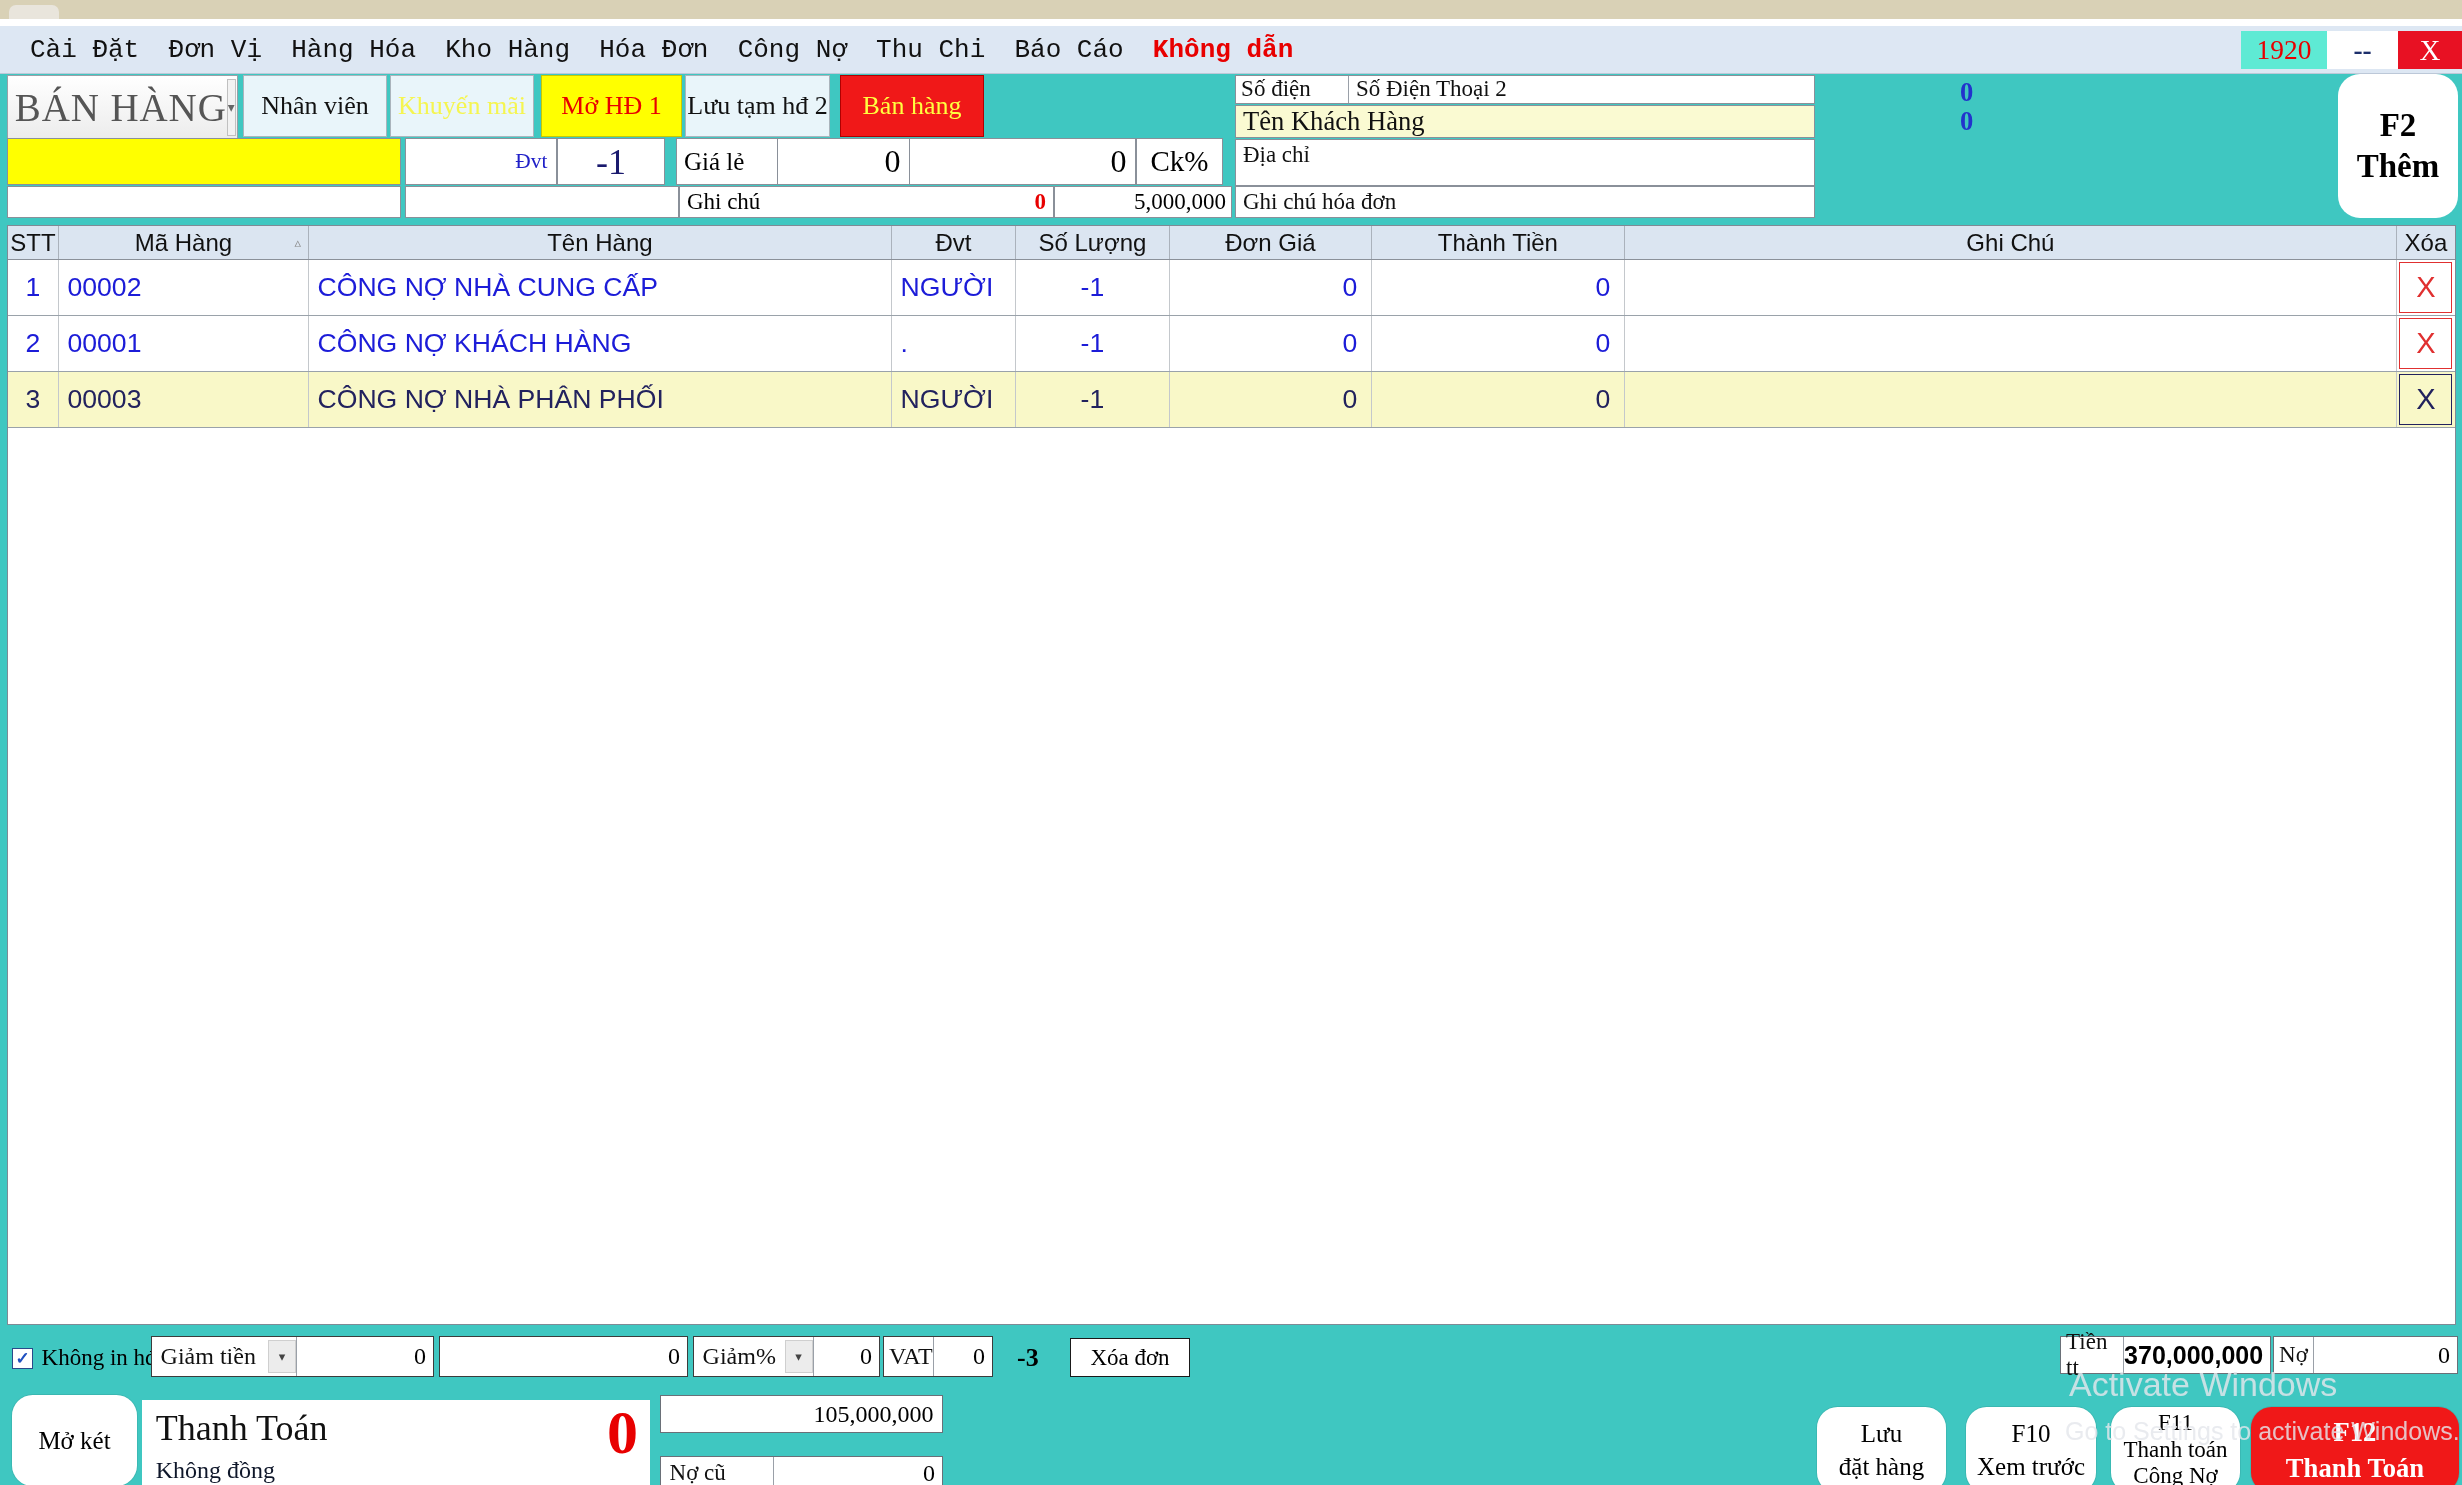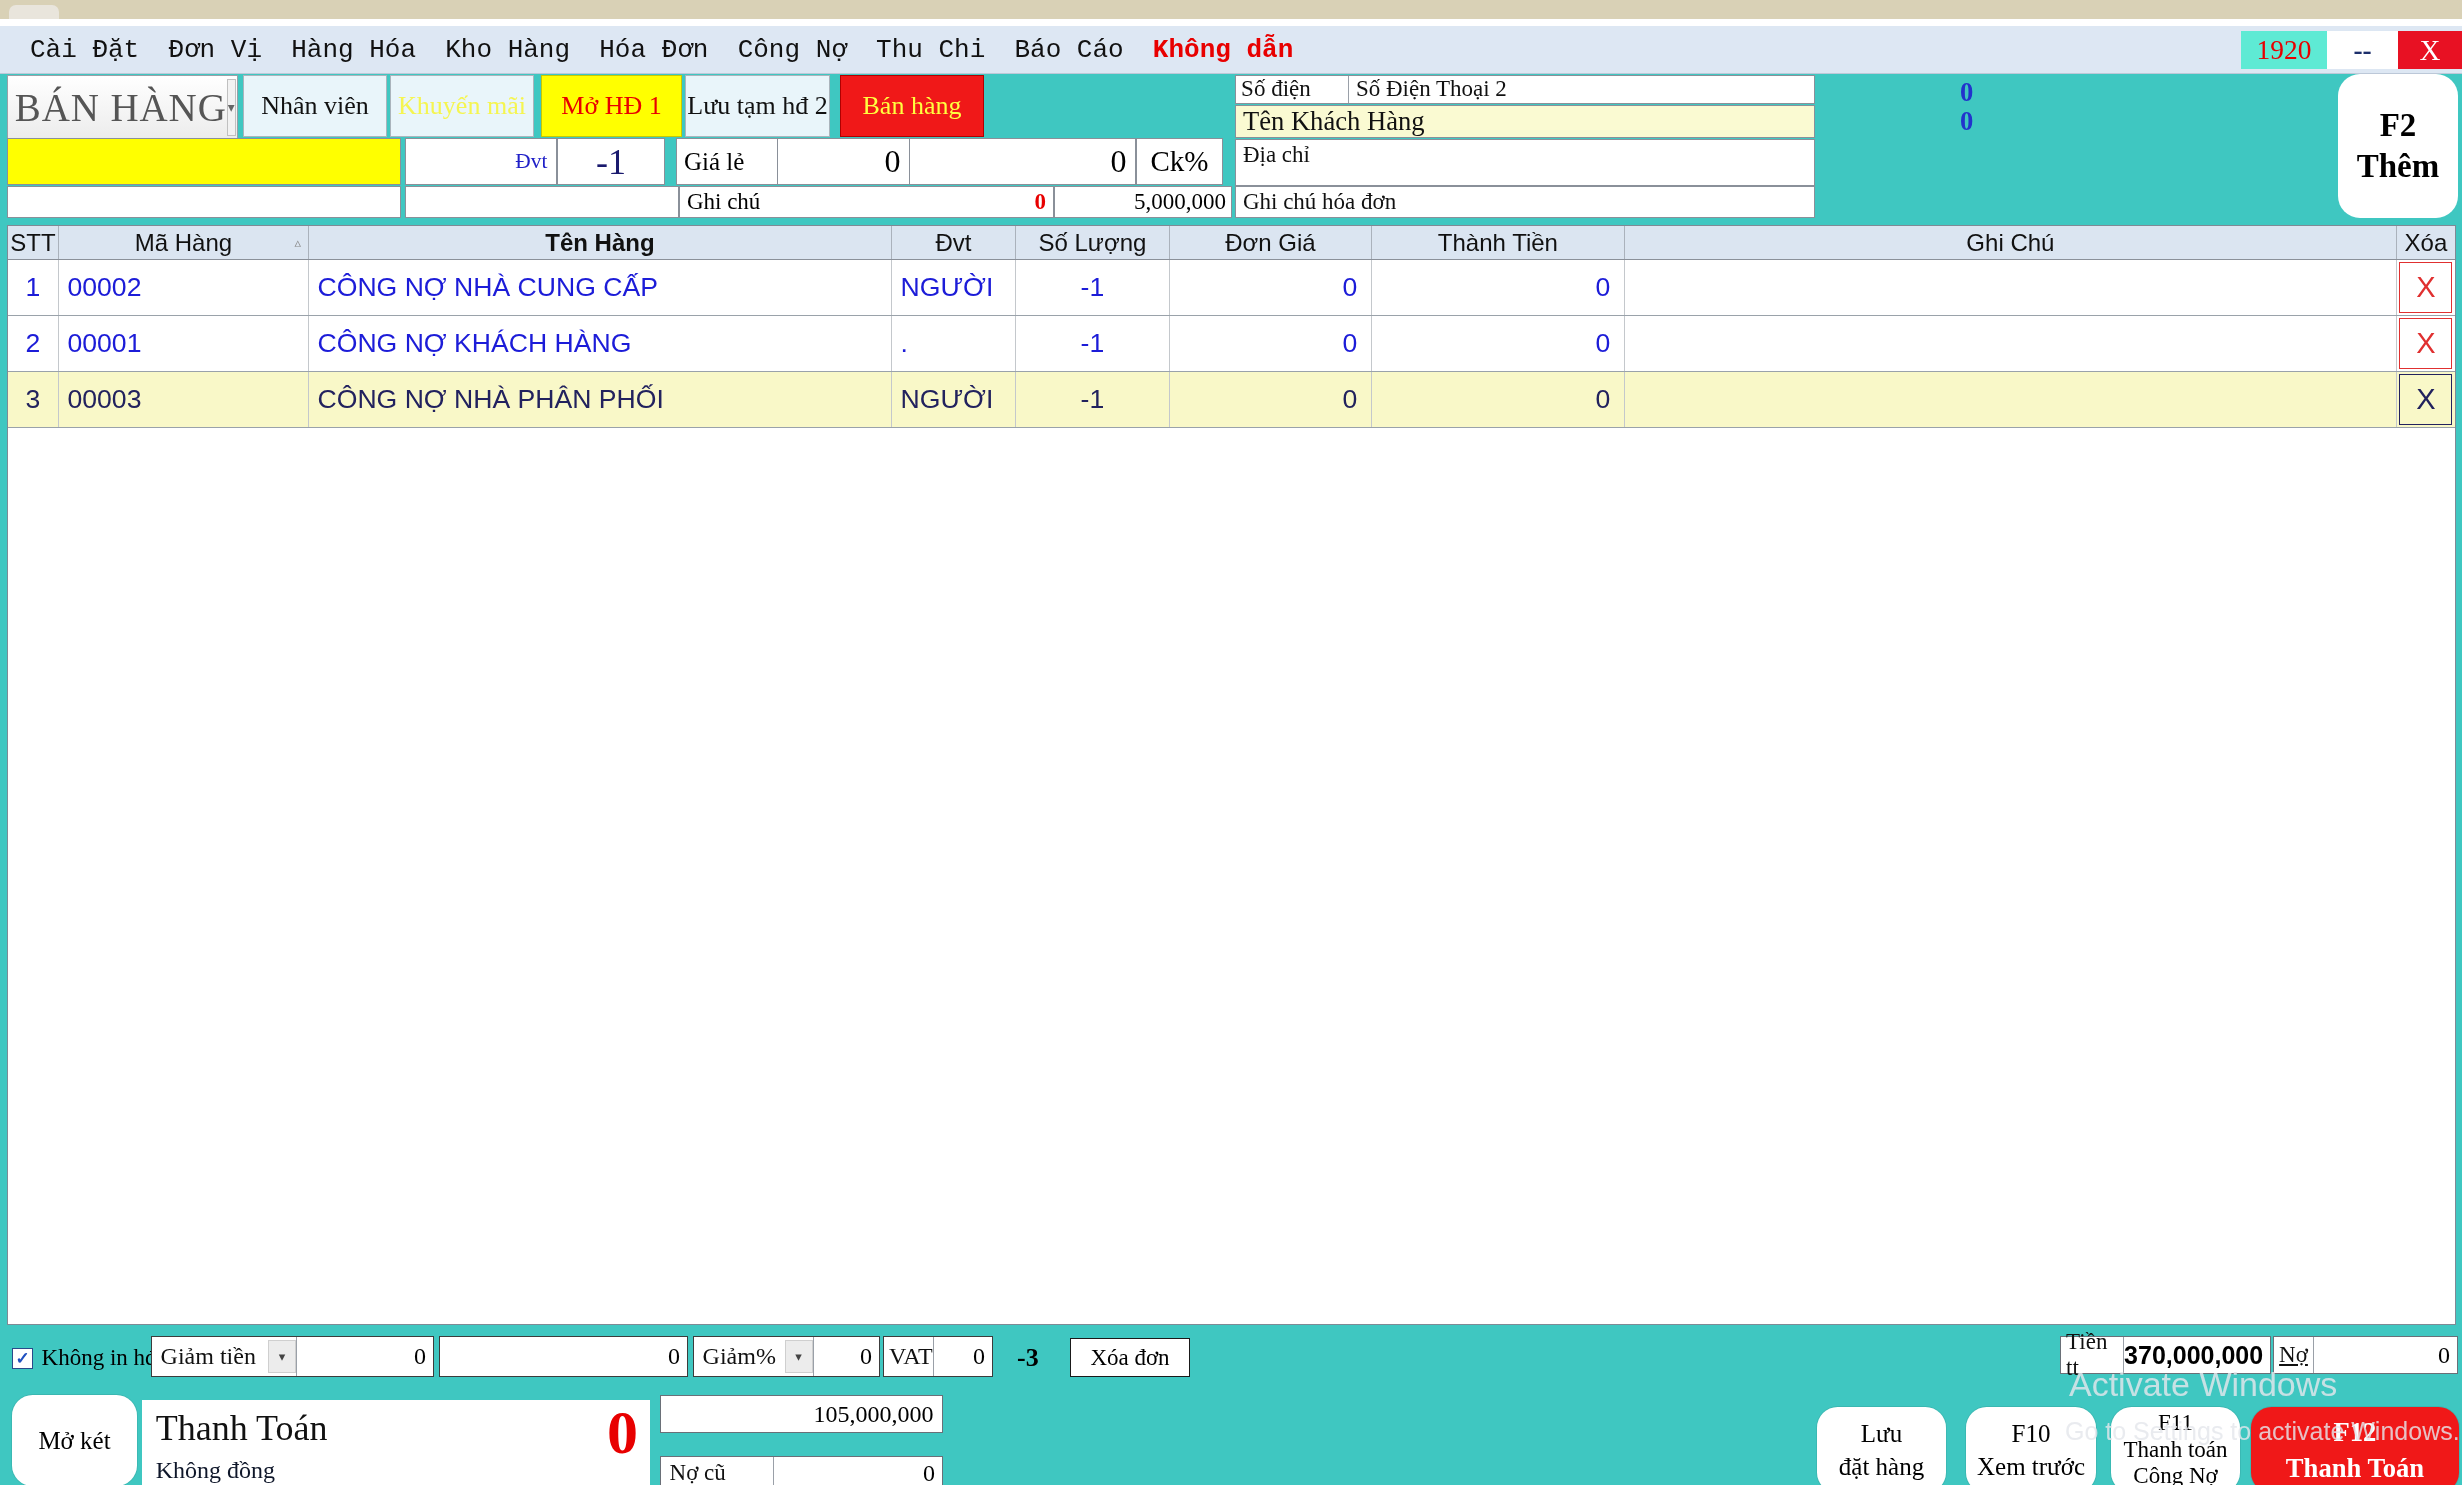--- a/index.html
+++ b/index.html
@@ -130,21 +130,21 @@
   </div>
   <div class="abs box" style="left:1054px;top:186px;width:178px;height:32px;display:flex;align-items:center;justify-content:flex-end;padding-right:5.1px;font-size:23px;">5,000,000</div>
 
   <div class="abs table-wrap">
     <div class="trow thead">
       <div class="th" style="width:51px;">STT</div>
       <div class="th" style="width:250px;">
           <span>Mã Hàng</span>
           <span class="sort-ind">▵</span>
         </div>
-      <div class="th" style="width:583px;font-weight:bold;">Tên Hàng</div>
+      <div class="th" style="width:583px;">Tên Hàng</div>
       <div class="th" style="width:124px;">Đvt</div>
       <div class="th" style="width:154px;">Số Lượng</div>
       <div class="th" style="width:202px;">Đơn Giá</div>
       <div class="th" style="width:253px;">Thành Tiền</div>
       <div class="th" style="width:772px;">Ghi Chú</div>
       <div class="th" style="width:58px;border-right:none;">Xóa</div>
     </div>
 
     <div class="trow tdrow blue-row">
       <div class="td c" style="width:51px;">1</div>
@@ -215,21 +215,21 @@
 
   <div class="abs" style="left:1017px;top:1343px;font-size:26px;font-weight:bold;color:#000;">-3</div>
 
   <div class="abs btn" style="left:1070px;top:1338px;width:120px;height:39px;background:#fff;border:1.7px solid #1a1a1a;font-size:23px;">Xóa đơn</div>
 
   <div class="abs grp" style="left:2060px;top:1336px;width:211px;height:38px;border:0.9px solid #6a7078;">
     <span class="lab" style="padding-left:5.1px;font-size:23px;">Tiền tt</span>
     <span class="val" style="font-family:'Liberation Sans',sans-serif;font-weight:bold;font-size:25px;">370,000,000</span>
   </div>
   <div class="abs grp" style="left:2273px;top:1336px;width:185px;height:38px;border:0.9px solid #6a7078;">
-    <span class="lab" style="padding-left:5.1px;font-size:23px;border-right:0.9px solid #9aa0a8;padding-right:5.1px;text-decoration:underline;">Nợ</span>
+    <span class="lab" style="padding-left:5.1px;font-size:23px;border-right:0.9px solid #9aa0a8;padding-right:5.1px;">Nợ</span>
     <span class="val" style="border-left:none;">0</span>
   </div>
 
   <div class="abs round-btn" style="left:12px;top:1395px;width:125px;height:91px;font-size:25px;">
       <span>Mở két</span>
     </div>
 
   <div class="abs" style="left:142px;top:1400px;width:508px;height:86px;background:#fff;">
     <span class="abs" style="left:13.7px;top:6.9px;font-size:36px;color:#111;">Thanh Toán</span>
     <span class="abs" style="right:12px;top:-3.4px;font-size:62px;font-weight:bold;color:#e80000;">0</span>

